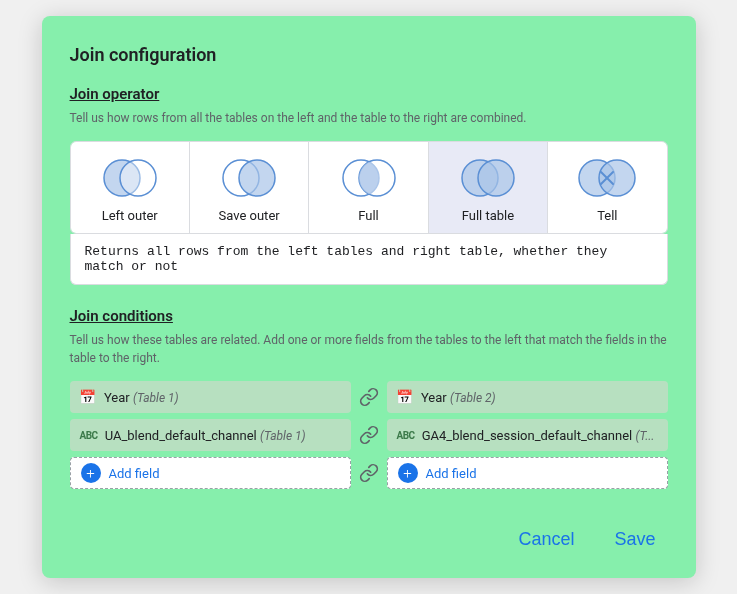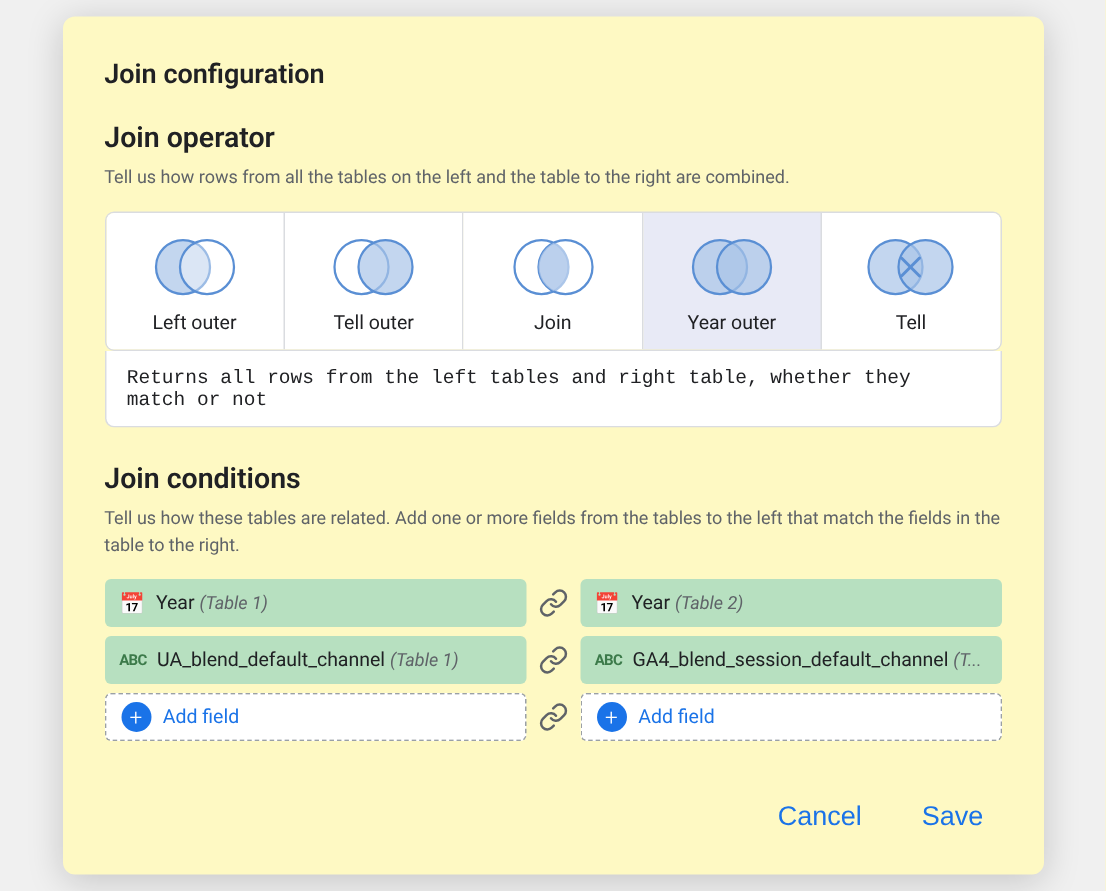--- a/index.html
+++ b/index.html
@@ -5,37 +5,38 @@
     * { box-sizing: border-box; margin: 0; padding: 0; }
     body {
       font-family: 'Google Sans', Roboto, Arial, sans-serif;
       background: #f0f0f0;
       display: flex;
       justify-content: center;
       align-items: center;
       min-height: 100vh;
     }
     .dialog {
-      background: #fef9c3;
+      background: #86efac;
       border-radius: 8px;
       box-shadow: 0 4px 24px rgba(0,0,0,0.18);
       width: 654px;
       padding: 28px 28px 20px 28px;
     }
     .dialog-title {
       font-size: 18px;
       font-weight: 600;
       color: #202124;
       margin-bottom: 20px;
     }
     .section-title {
-      font-size: 19px;
+      font-size: 15px;
       font-weight: 600;
       color: #202124;
       margin-bottom: 6px;
+      text-decoration: underline;
     }
     .section-desc {
       font-size: 12px;
       color: #5f6368;
       margin-bottom: 14px;
       line-height: 1.5;
     }
     .join-options {
       display: flex;
       border: 1px solid #dadce0;
@@ -248,51 +249,51 @@
 
     <div class="join-option">
       <div class="venn">
         <svg viewBox="0 0 64 44">
 
           <circle cx="24" cy="22" r="18" fill="white" fill-opacity="0.5" stroke="#5a8fd4" stroke-width="1.5"></circle>
 
           <circle cx="40" cy="22" r="18" fill="#aac4e8" fill-opacity="0.7" stroke="#5a8fd4" stroke-width="1.5"></circle>
         </svg>
       </div>
-      <div class="join-option-label">Tell outer</div>
+      <div class="join-option-label">Save outer</div>
     </div>
 
     <div class="join-option">
       <div class="venn">
         <svg viewBox="0 0 64 44">
           <defs>
             <clipPath id="inner-intersect">
               <circle cx="40" cy="22" r="18"></circle>
             </clipPath>
           </defs>
 
           <circle cx="24" cy="22" r="18" fill="white" fill-opacity="0.5" stroke="#5a8fd4" stroke-width="1.5"></circle>
 
           <circle cx="40" cy="22" r="18" fill="white" fill-opacity="0.5" stroke="#5a8fd4" stroke-width="1.5"></circle>
 
           <circle cx="24" cy="22" r="18" fill="#aac4e8" fill-opacity="0.8" stroke="none" clip-path="url(#inner-intersect)"></circle>
         </svg>
       </div>
-      <div class="join-option-label">Join</div>
+      <div class="join-option-label">Full</div>
     </div>
 
     <div class="join-option selected">
       <div class="venn">
         <svg viewBox="0 0 64 44">
 
           <circle cx="24" cy="22" r="18" fill="#aac4e8" fill-opacity="0.7" stroke="#5a8fd4" stroke-width="1.5"></circle>
           <circle cx="40" cy="22" r="18" fill="#aac4e8" fill-opacity="0.7" stroke="#5a8fd4" stroke-width="1.5"></circle>
         </svg>
       </div>
-      <div class="join-option-label">Year outer</div>
+      <div class="join-option-label">Full table</div>
     </div>
 
     <div class="join-option">
       <div class="venn">
         <svg viewBox="0 0 64 44">
 
           <circle cx="22" cy="22" r="18" fill="#aac4e8" fill-opacity="0.7" stroke="#5a8fd4" stroke-width="1.5"></circle>
 
           <circle cx="42" cy="22" r="18" fill="#aac4e8" fill-opacity="0.7" stroke="#5a8fd4" stroke-width="1.5"></circle>
 

